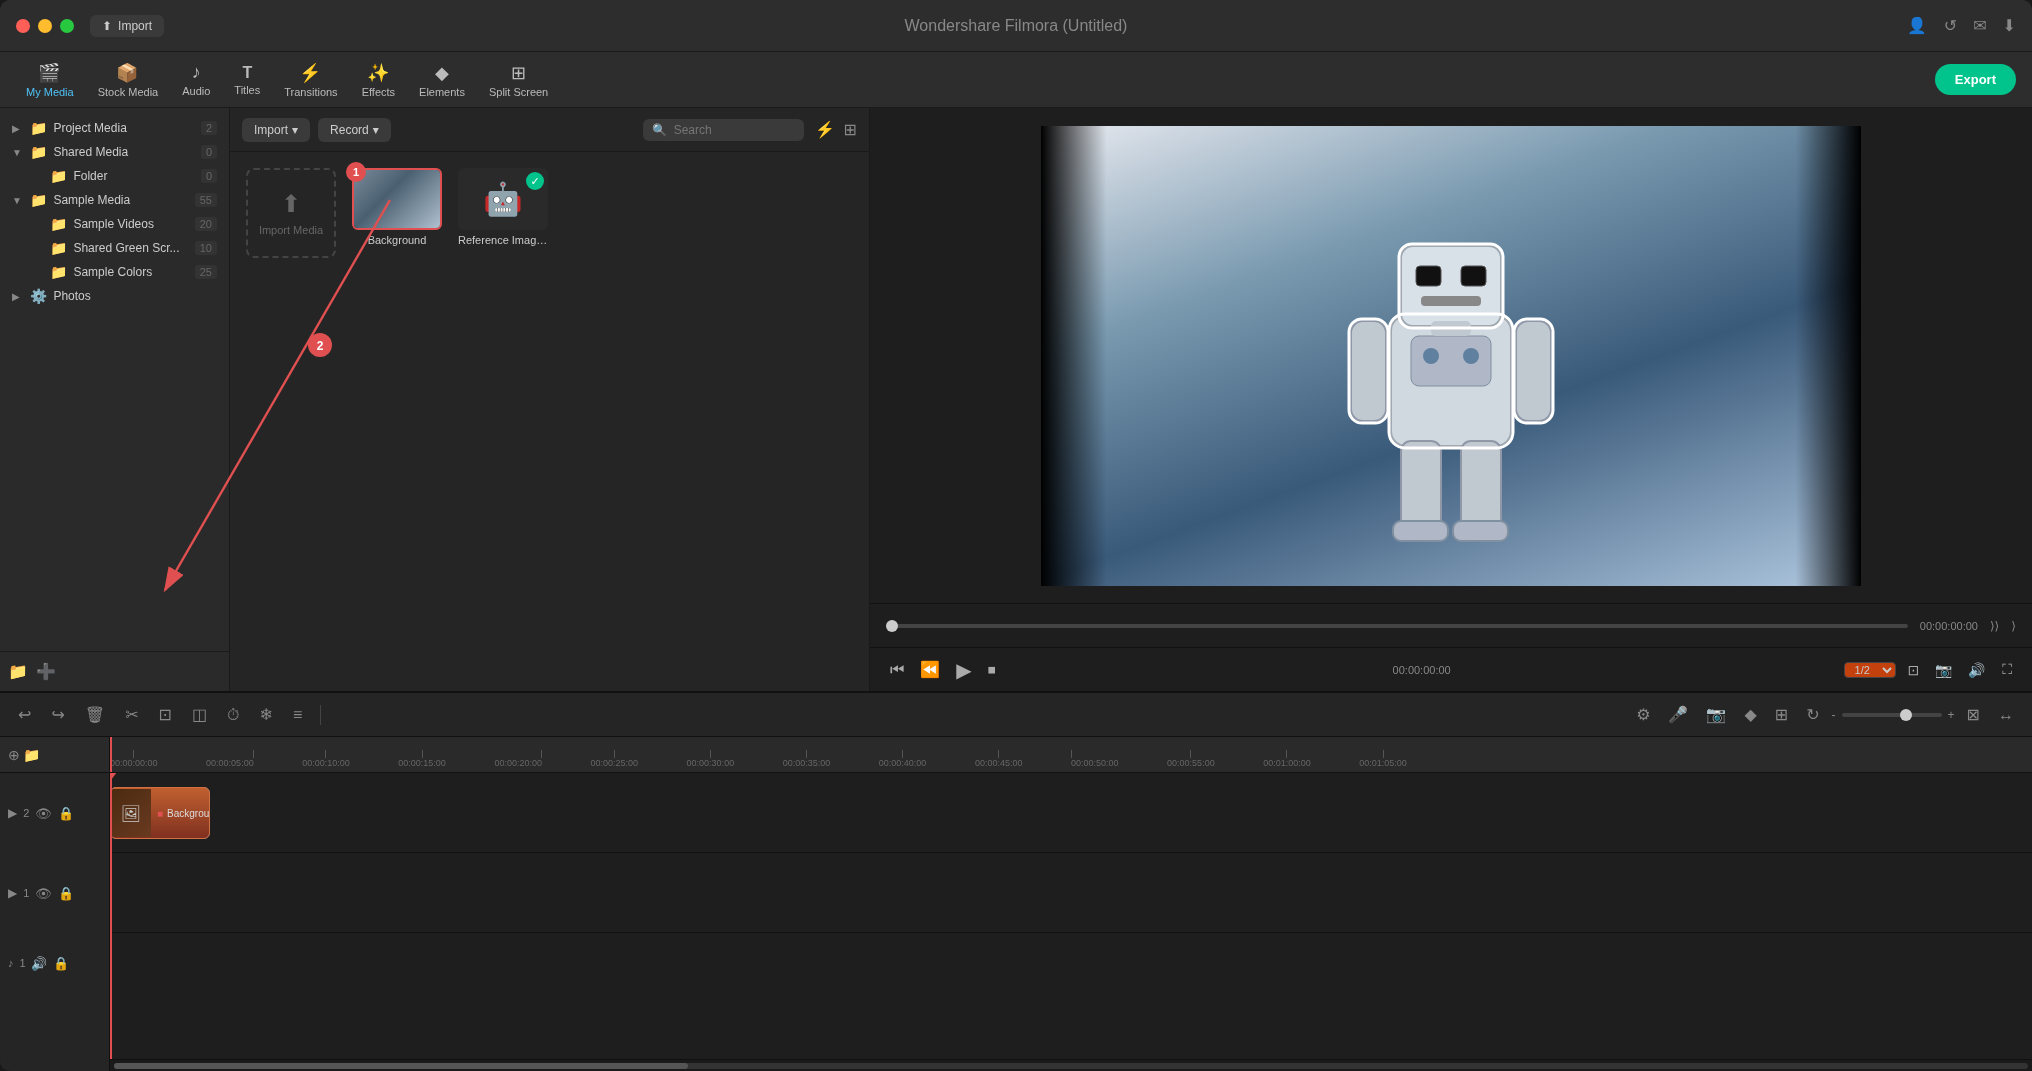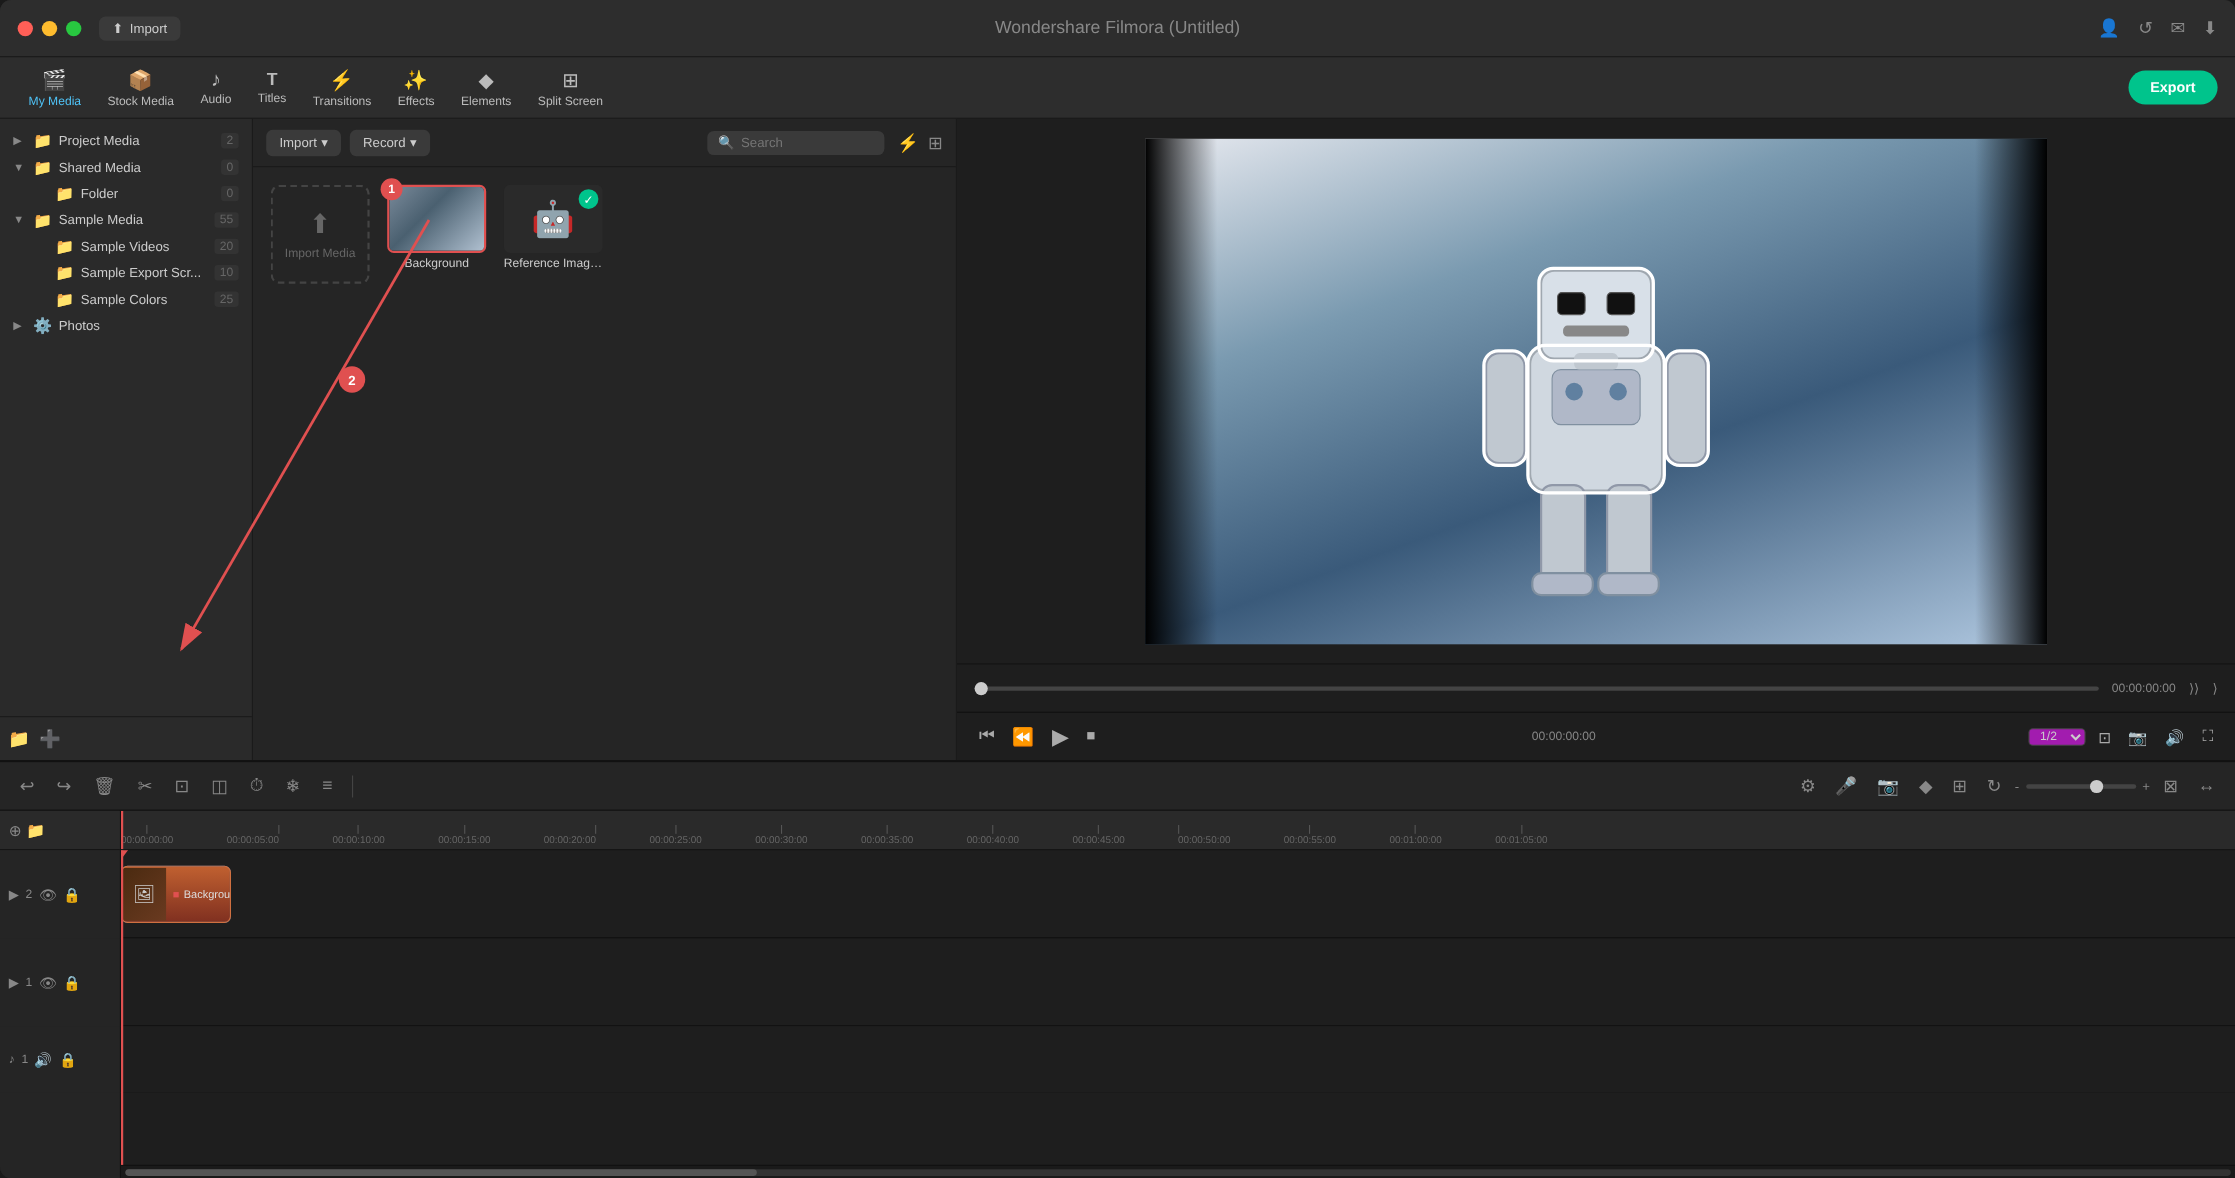--- a/index.html
+++ b/index.html
@@ -371,21 +371,21 @@
     }
     .ctrl-btn {
       background: none;
       border: none;
       color: #aaa;
       font-size: 16px;
       cursor: pointer;
       padding: 4px;
     }
     .quality-select {
-      background: #a21caf;
+      background: #c2410c;
       border: 1px solid #444;
       color: #ccc;
       border-radius: 4px;
       padding: 0 6px;
       font-size: 11px;
     }
     
     .timeline-section {
       height: 380px;
       background: #1e1e1e;
@@ -662,21 +662,21 @@
         </div>
         <div class="tree-item" style="padding-left:28px;">
           <span class="tree-expand"> </span>
           <span class="tree-icon">📁</span>
           <span class="tree-label">Sample Videos</span>
           <span class="tree-count">20</span>
         </div>
         <div class="tree-item" style="padding-left:28px;">
           <span class="tree-expand"> </span>
           <span class="tree-icon">📁</span>
-          <span class="tree-label">Sample Export Scr...</span>
+          <span class="tree-label">Shared Green Scr...</span>
           <span class="tree-count">10</span>
         </div>
         <div class="tree-item" style="padding-left:28px;">
           <span class="tree-expand"> </span>
           <span class="tree-icon">📁</span>
           <span class="tree-label">Sample Colors</span>
           <span class="tree-count">25</span>
         </div>
 
         <div class="tree-item">

